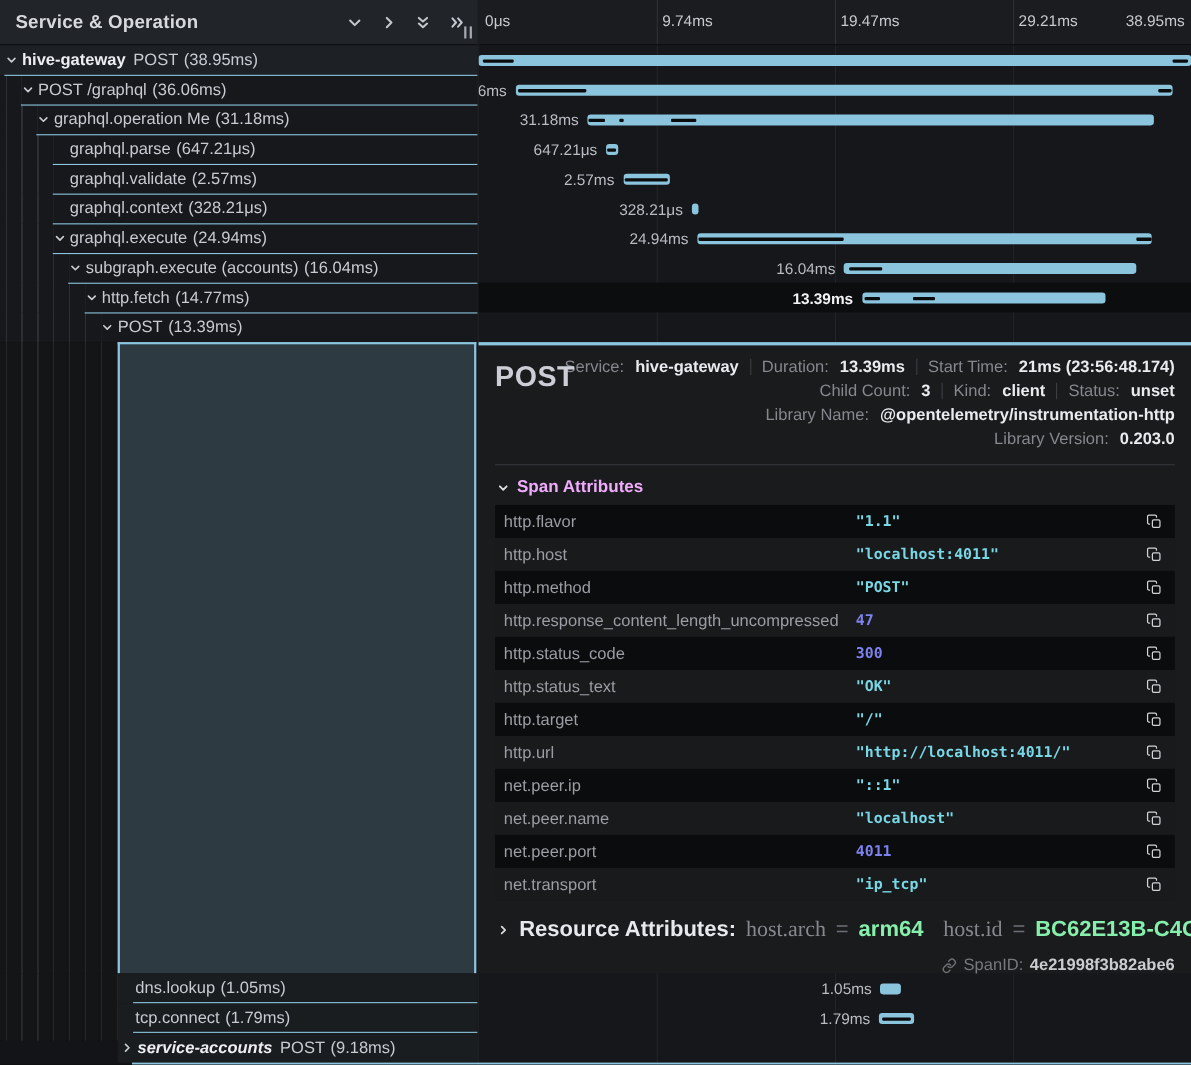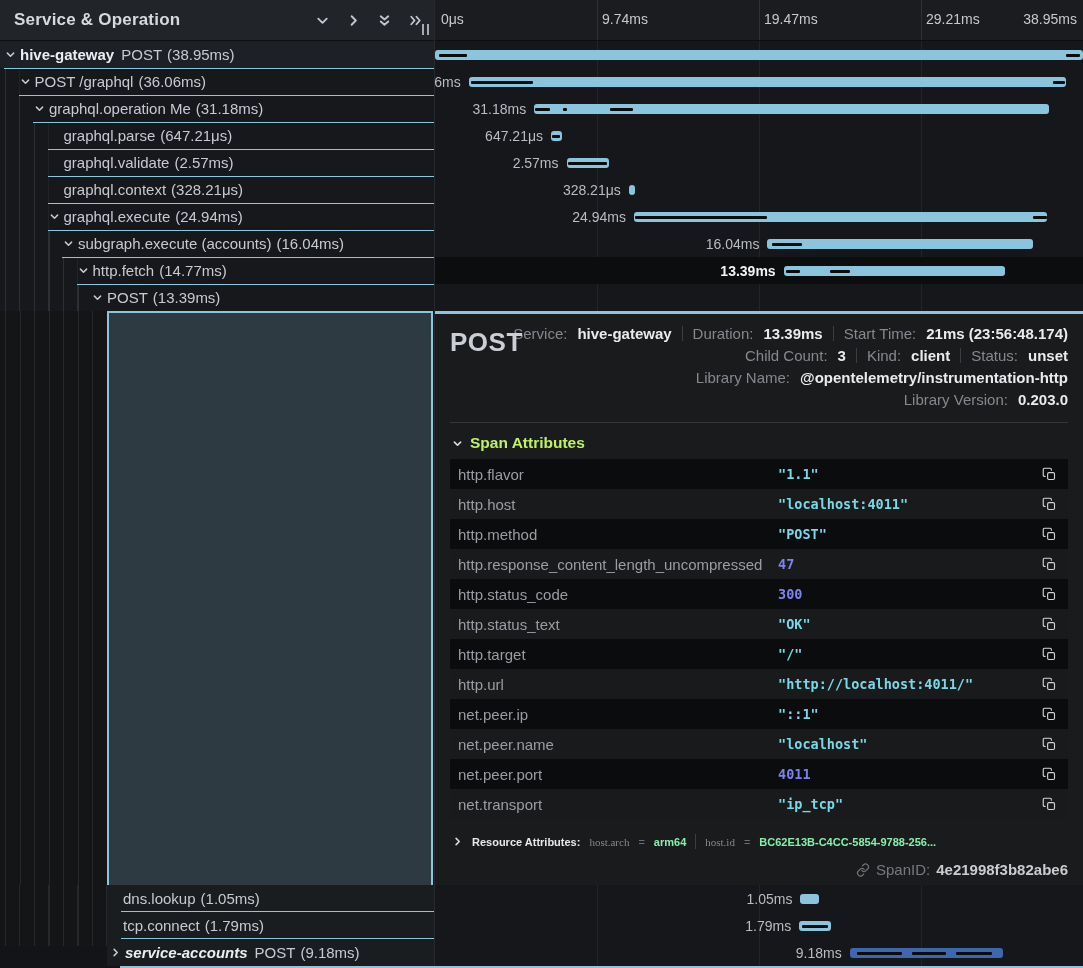--- a/index.html
+++ b/index.html
@@ -74,32 +74,32 @@
   .d-head { position:relative; }
   .d-title { position:absolute; left:2px; top:5px; font-size:26px; font-weight:600; color:#ccced6; letter-spacing:.5px; }
   .meta { display:flex; flex-direction:column; align-items:flex-end; }
   .mline { display:flex; align-items:center; gap:10px; height:22px; font-size:15px; }
   .mlab { color:#85888e; }
   .mval { color:#eaebee; font-weight:700; }
   .sep { width:1px; height:15px; background:#3b3e43; }
   .d-hr { height:1px; background:#34363a; margin:12px 0 0 2px; border:0; }
   .sa-head { display:flex; align-items:center; gap:7px; margin:11px 0 7px 4px; }
   .sa-head svg { width:11px; height:11px; stroke:#d9dadd; stroke-width:2.4; fill:none; stroke-linecap:round; stroke-linejoin:round; }
-  .sa-title { font-size:15.5px; font-weight:700; color:#bef264; }
+  .sa-title { font-size:15.5px; font-weight:700; color:#f0abfc; }
   .attr-table { margin-left:2px; }
   .arow { display:flex; align-items:center; height:30px; padding:0 10px 0 8px; }
   .arow:nth-child(odd) { background:#0b0c0d; }
   .arow:nth-child(even) { background:#191a1c; }
   .akey { flex:0 0 320px; font-size:15px; color:#9a9da3; white-space:nowrap; }
   .aval { font-family:"DejaVu Sans Mono", monospace; font-size:13.5px; font-weight:700; white-space:nowrap; }
   .v-str { color:var(--str,#79d8e6); }
   .v-num { color:var(--num,#7d82ee); }
   .copy-btn { margin-left:auto; width:18px; height:18px; display:flex; align-items:center; justify-content:center; cursor:pointer; }
   .copy-btn svg { width:15px; height:15px; stroke:#d2d4d8; stroke-width:1.8; fill:none; stroke-linecap:round; stroke-linejoin:round; }
-  .res-line { display:flex; align-items:center; gap:9px; margin:15px 0 12px 4px; font-size:11px; white-space:nowrap; }
+  .res-line { display:flex; align-items:center; gap:9px; margin:15px 0 12px 4px; font-size:20px; white-space:nowrap; }
   .res-line svg { width:11px; height:11px; stroke:#d9dadd; stroke-width:2.4; fill:none; stroke-linecap:round; stroke-linejoin:round; flex:0 0 auto; }
   .res-title { font-weight:700; color:#e8e9ec; }
   .rkey { color:#85888e;font-family:Liberation Serif, serif; } .req { color:#6c6f75; } .rval { color:#86efac; font-weight:700; }
   .spanid-line { display:flex; align-items:center; justify-content:flex-end; gap:6px; margin-top:9px; font-size:15px; }
   .spanid-line svg { width:14px; height:14px; stroke:#6d7076; stroke-width:2.2; fill:none; stroke-linecap:round; stroke-linejoin:round; }
   .sid-lab { color:#77797e; }
   .sid-val { color:#cbccd0; font-weight:700; }
 
   .bottom-line { position:absolute; left:120px; right:0; top:966px; height:2px; background:var(--accent,#8cc6de); z-index:6; }
 </style>
@@ -530,24 +530,17 @@
     <div class="bar-rows-btm">
       <div class="wrow">
           <span class="tlabel" style="right: calc(43.6% + 8px);">1.05ms</span>
           <div class="span-bar bar-light" style="left: 56.4%; width: 2.8%;"></div>
         </div>
       <div class="wrow">
           <span class="tlabel" style="right: calc(43.8% + 8px);">1.79ms</span>
           <div class="span-bar bar-light" style="left: 56.2%; width: 4.9%;"></div>
           <div class="mark" style="left: 56.6%; width: 4%;"></div>
         </div>
-      <div class="wrow">
-          <span class="tlabel" style="right: calc(36% + 8px);">9.18ms</span>
-          <div class="span-bar bar-dark" style="left: 64%; width: 23.6%;"></div>
-          <div class="mark" style="left: 65.2%; width: 6.8%;"></div>
-          <div class="mark" style="left: 73.6%; width: 5.2%;"></div>
-          <div class="mark" style="left: 80.4%; width: 5.6%;"></div>
-        </div>
     </div>
   </div>
 
   <div class="bottom-line"></div>
 </div>
 
 </body></html>

